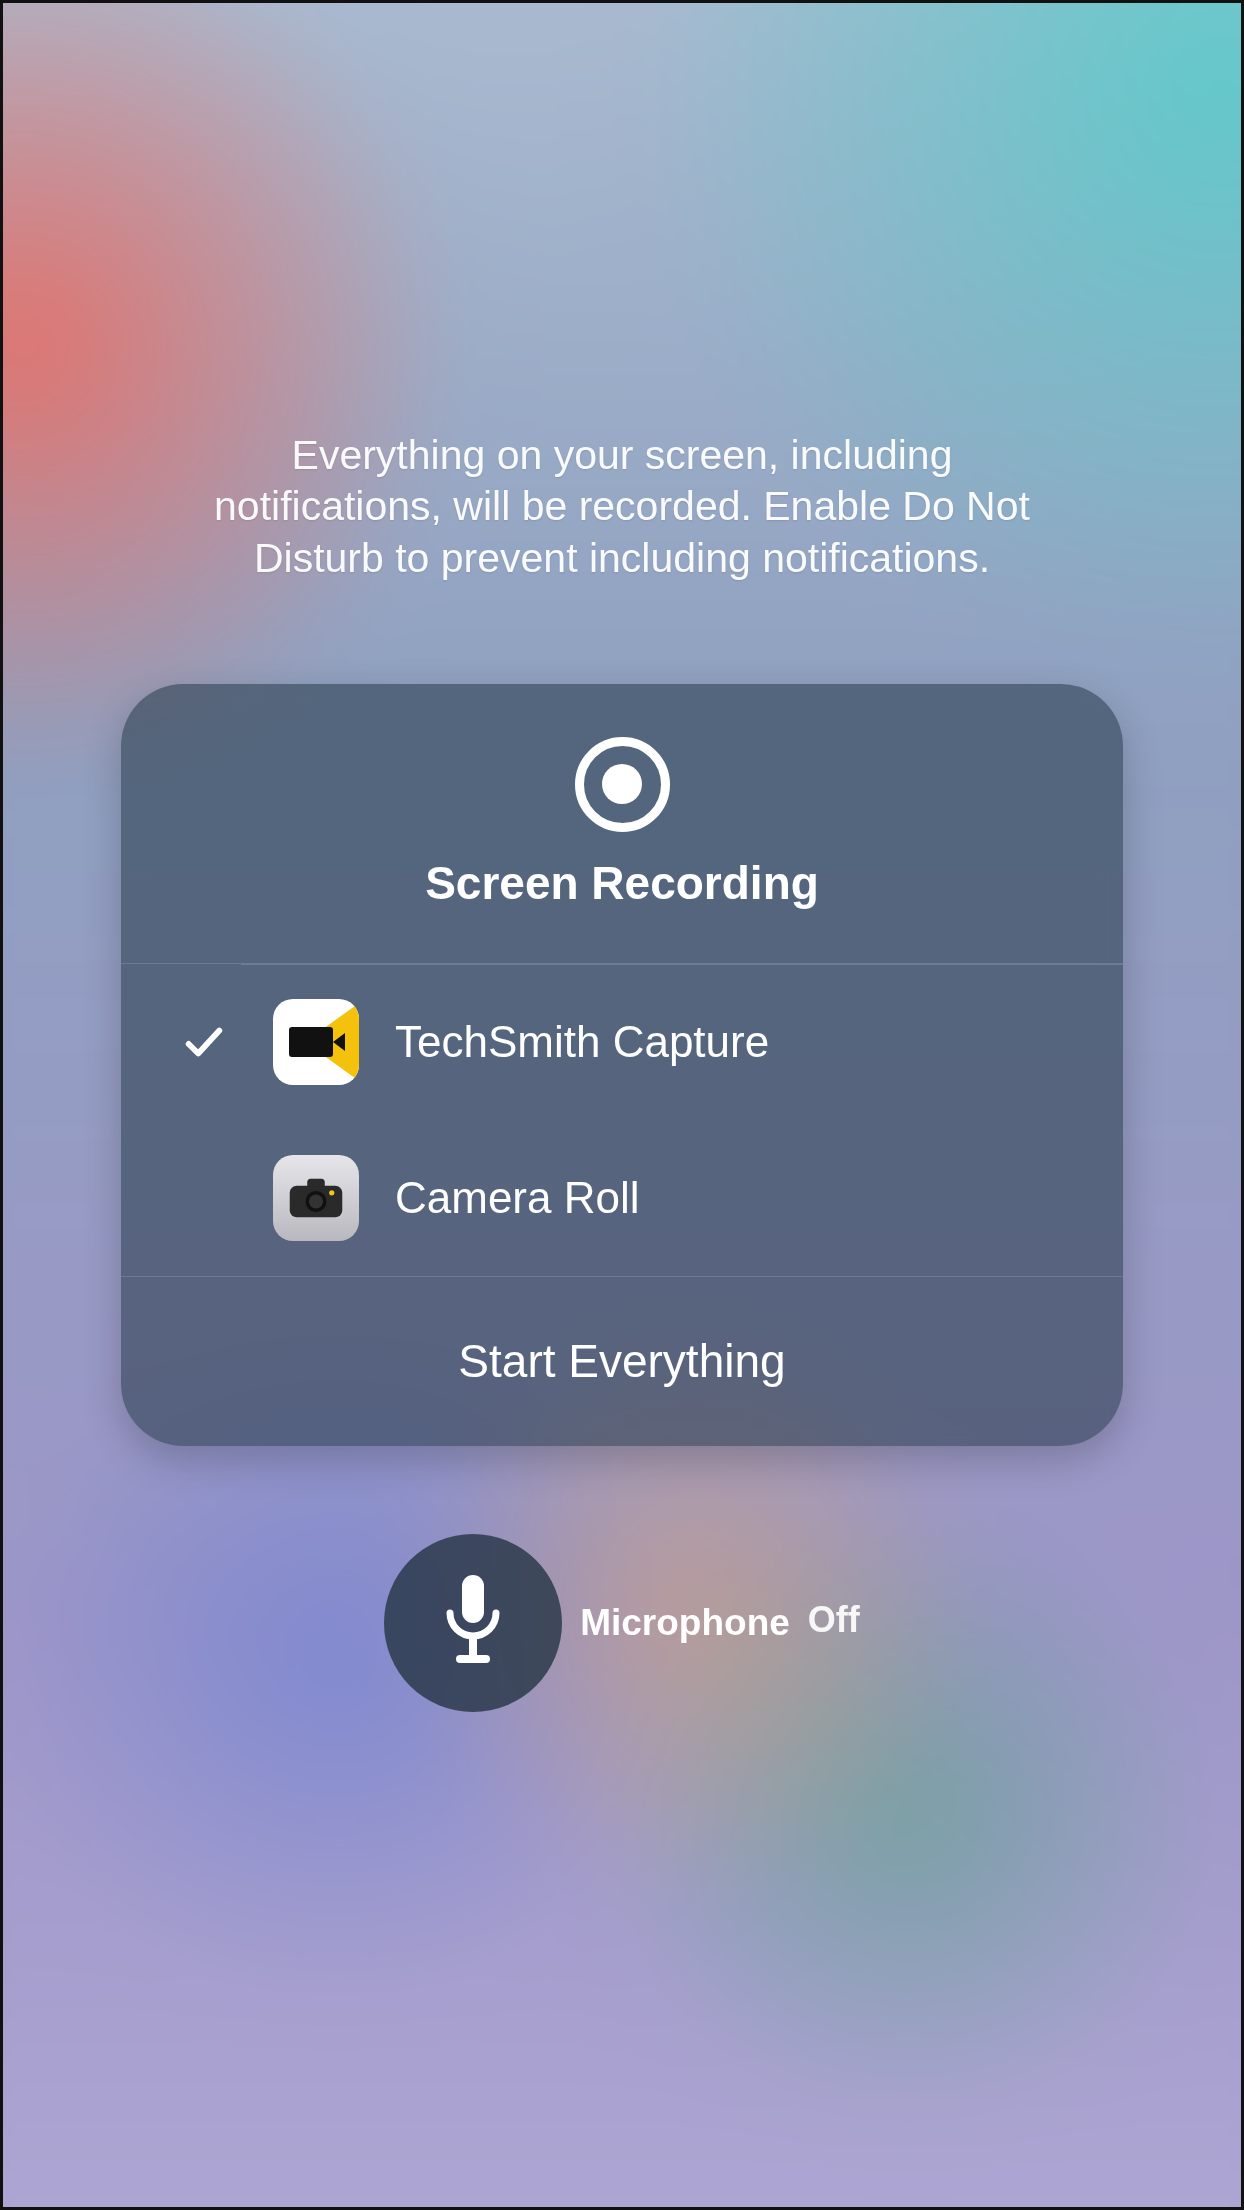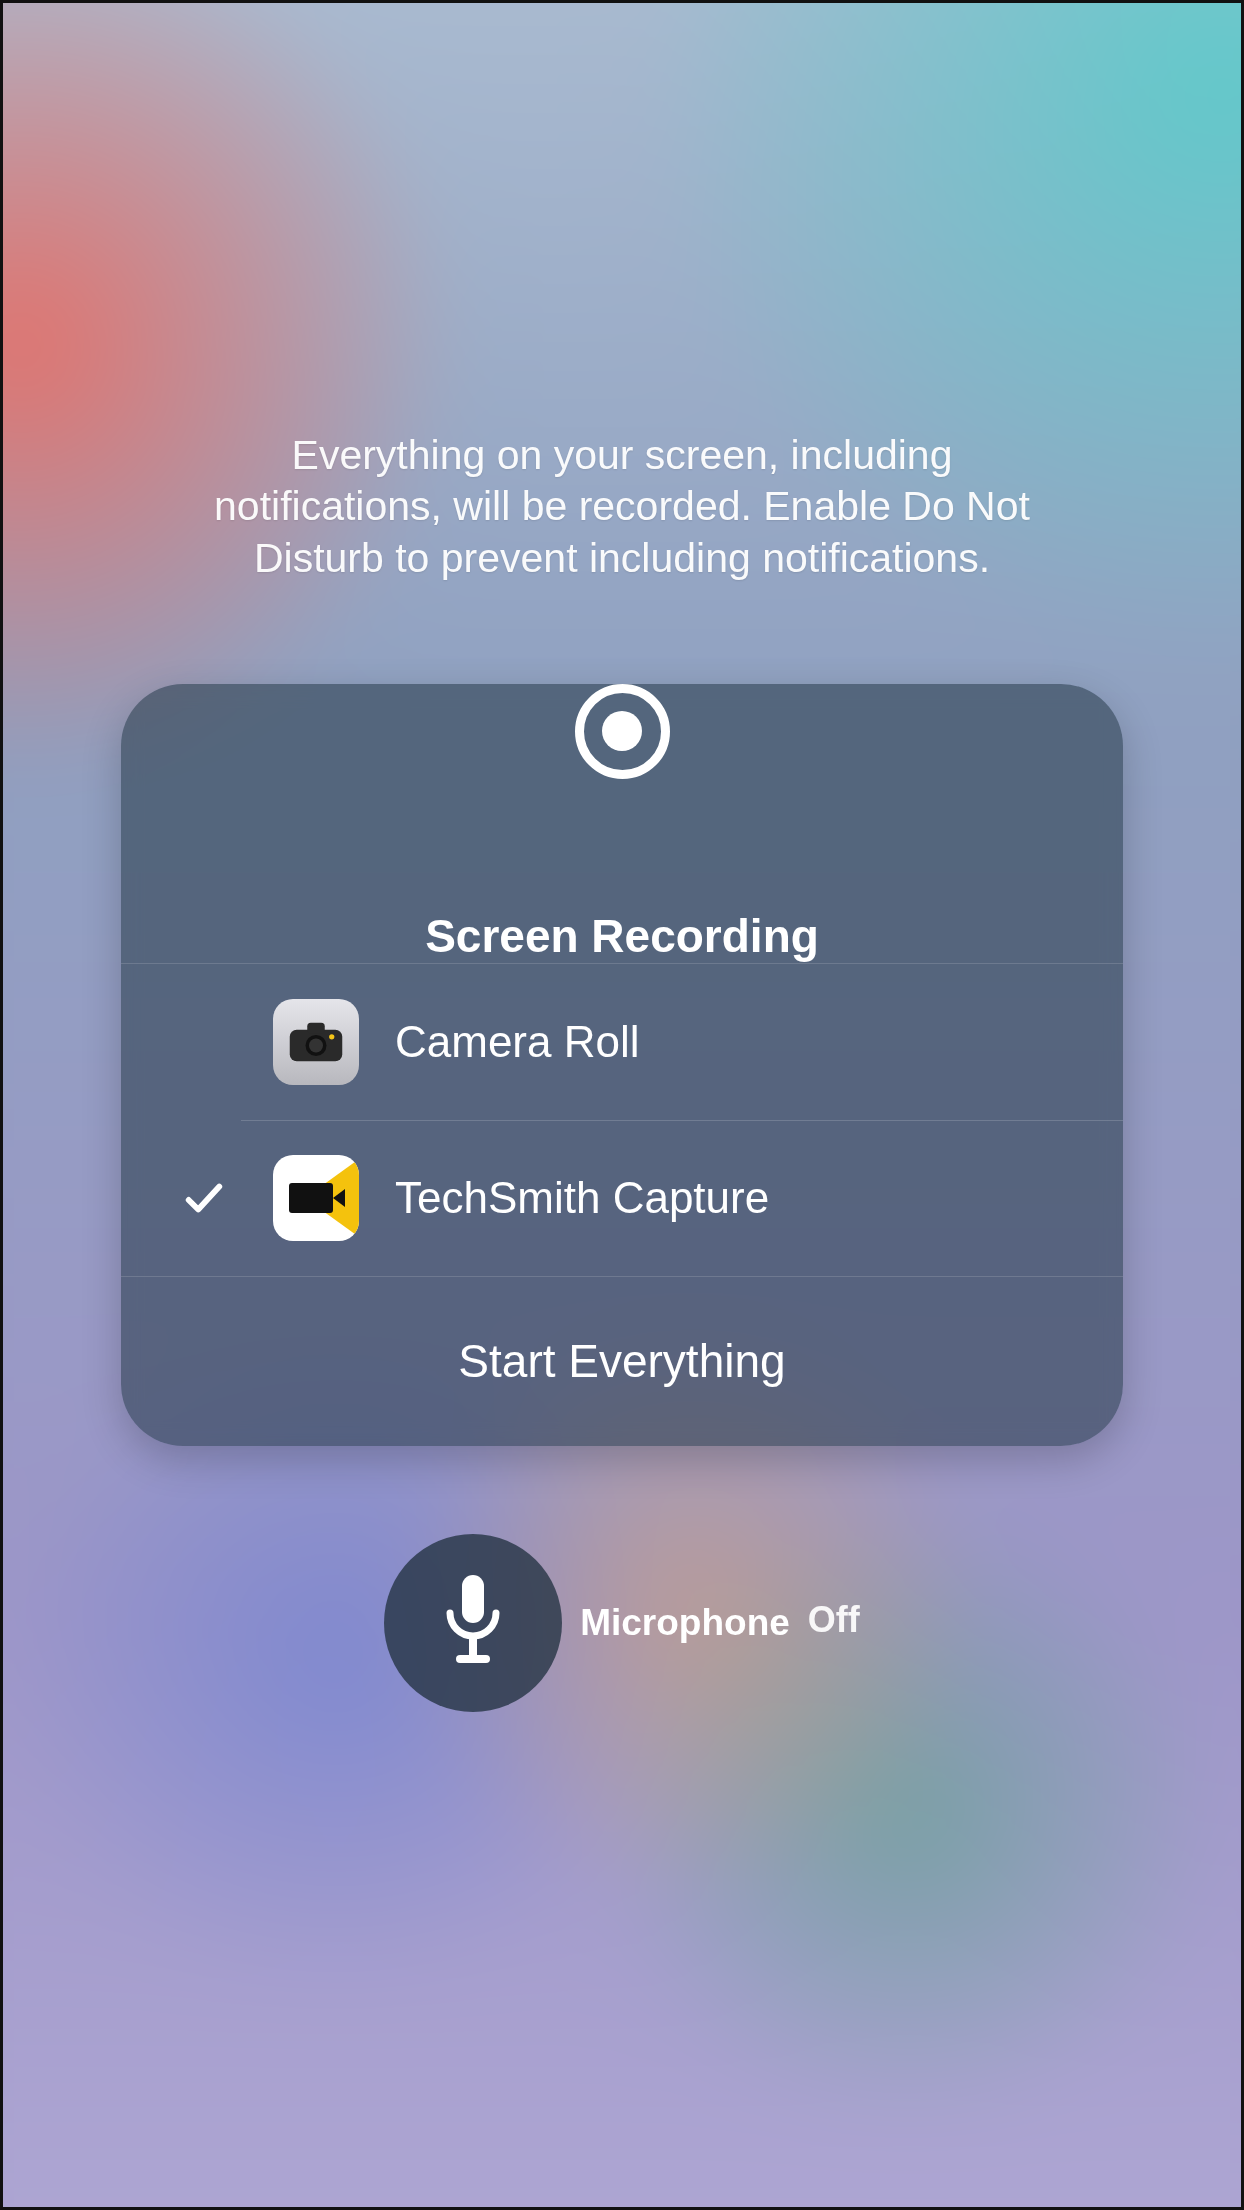--- a/index.html
+++ b/index.html
@@ -51,21 +51,21 @@
       margin-top: 100px;
       width: 1002px;
       border-radius: 62px;
       background: rgba(35,55,70,0.55);
       backdrop-filter: blur(10px);
       overflow: hidden;
       box-shadow: 0 14px 40px rgba(0,0,0,0.20);
     }
     .card-header {
       height: 280px;
-      display: flex; flex-direction: column; align-items: center; justify-content: space-between;
+      display: flex; flex-direction: column; align-items: center; justify-content: center;
       border-bottom: 1px solid rgba(255,255,255,0.14);
       gap: 24px;
     }
     .record-icon {
       width: 95px; height: 95px; border-radius: 50%;
       border: 9px solid #fff;
       display: flex; align-items: center; justify-content: center;
     }
     .record-icon::after {
       content: ""; width: 40px; height: 40px; border-radius: 50%; background: #fff;
@@ -157,45 +157,45 @@
   <p class="notice">Everything on your screen, including notifications, will be recorded. Enable Do Not Disturb to prevent including notifications.</p>
 
   <div class="card">
 
     <div class="card-header">
       <span class="record-icon"></span>
       <span class="card-title">Screen Recording</span>
     </div>
 
     <div class="option-row">
+      <span class="option-sep"></span>
+      <span class="check visible">
+        <svg viewBox="0 0 48 48">
+            <path d="M8 26 L18 36 L40 12"></path>
+          </svg>
+      </span>
+      <span class="app-icon techsmith">
+        <span class="ts-tri"></span>
+        <span class="ts-cam"></span>
+      </span>
+      <span class="option-label">TechSmith Capture</span>
+    </div>
+
+    <div class="option-row">
 
       <span class="app-icon camera">
         <svg viewBox="0 0 64 48">
           <rect x="2" y="10" width="60" height="36" rx="8" fill="#2a2a2a"></rect>
           <rect x="22" y="2" width="20" height="12" rx="4" fill="#2a2a2a"></rect>
           <circle cx="32" cy="28" r="12" fill="#111"></circle>
           <circle cx="32" cy="28" r="8" fill="#333"></circle>
           <circle cx="50" cy="18" r="3" fill="#f5c518"></circle>
         </svg>
       </span>
       <span class="option-label">Camera Roll</span>
-    </div>
-
-    <div class="option-row">
-      <span class="option-sep"></span>
-      <span class="check visible">
-        <svg viewBox="0 0 48 48">
-            <path d="M8 26 L18 36 L40 12"></path>
-          </svg>
-      </span>
-      <span class="app-icon techsmith">
-        <span class="ts-tri"></span>
-        <span class="ts-cam"></span>
-      </span>
-      <span class="option-label">TechSmith Capture</span>
     </div>
 
     <div class="action-row">
       <span class="action-label">Start Everything</span>
     </div>
 
   </div>
 
   <div class="mic-wrap">
     <div class="mic-btn">

